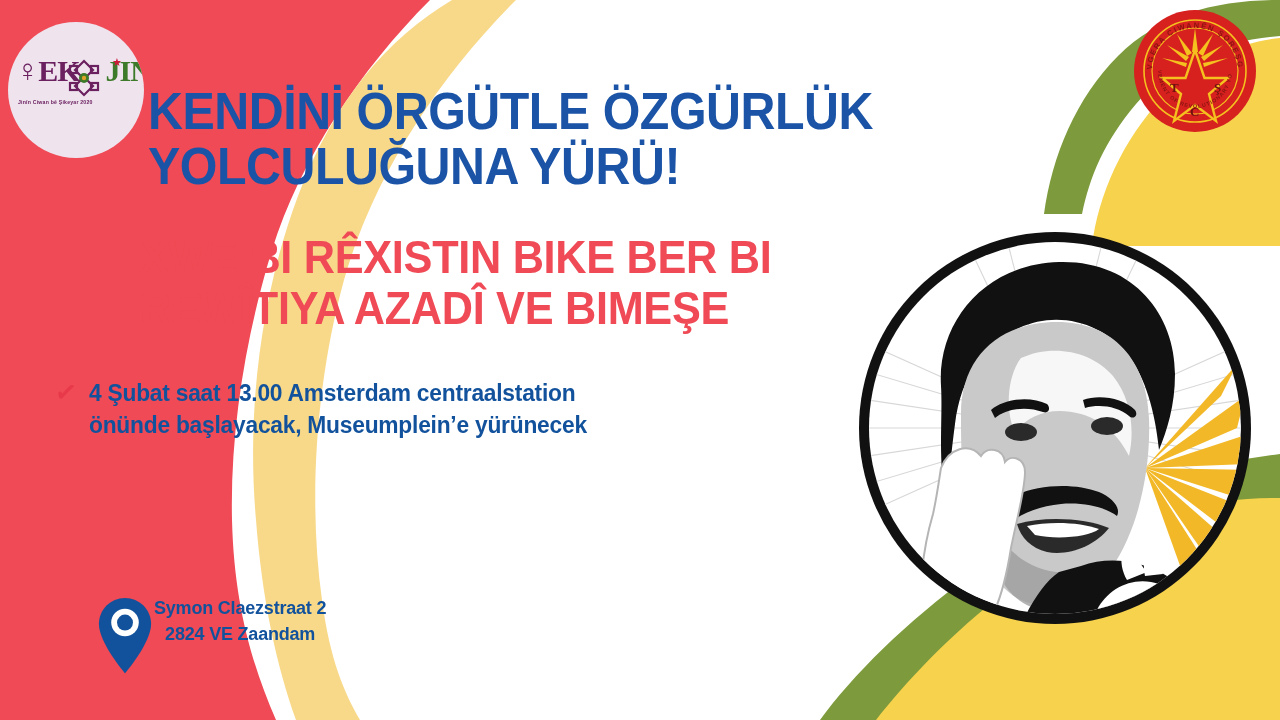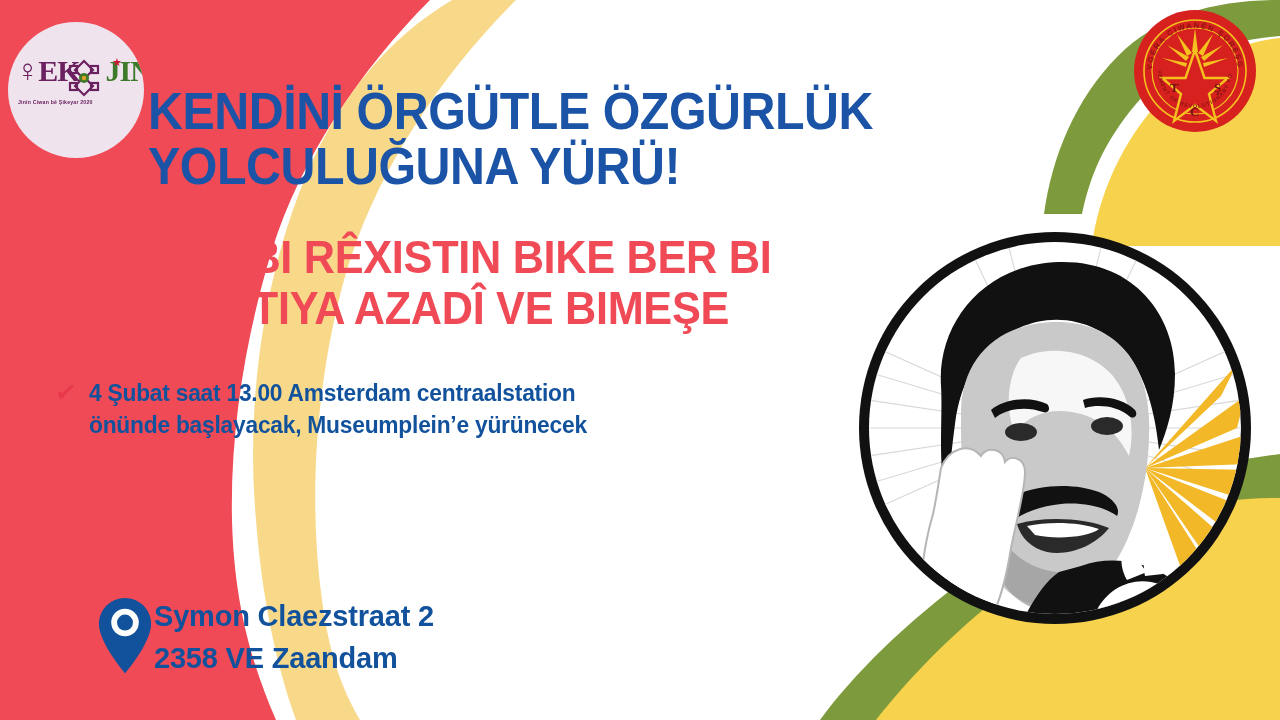--- a/index.html
+++ b/index.html
@@ -130,23 +130,24 @@
   .address{
     position:absolute;
     left:96px;top:595px;
     display:flex;
     align-items:flex-start;
   }
   .pin{flex:0 0 auto;width:58px;}
   .address-text{
     color:#12529c;
     font-weight:bold;
-    font-size:29px;
+    font-size:18px;
     line-height:1.45;
     letter-spacing:-0.2px;
+    text-align:center;
   }
   .address-text span{display:block;white-space:nowrap;}
 
   
   .portrait{
     position:absolute;
     left:845px;top:218px;
     width:420px;height:420px;
   }
 </style>
@@ -340,17 +341,17 @@
   </div>
 
   <div class="address">
     <svg class="pin" viewBox="0 0 40 56">
       <path d="M20,2 C10,2 2,10 2,20 C2,33 20,54 20,54 C20,54 38,33 38,20 C38,10 30,2 20,2 Z" fill="#12529c"></path>
       <circle cx="20" cy="19" r="9.5" fill="#ffffff"></circle>
       <circle cx="20" cy="19" r="5.5" fill="#12529c"></circle>
     </svg>
     <div class="address-text">
       <span>Symon Claezstraat 2</span>
-      <span>2358 VE Zaandam</span>
+      <span>2824 VE Zaandam</span>
     </div>
   </div>
 
 </div>
 
 </body></html>

